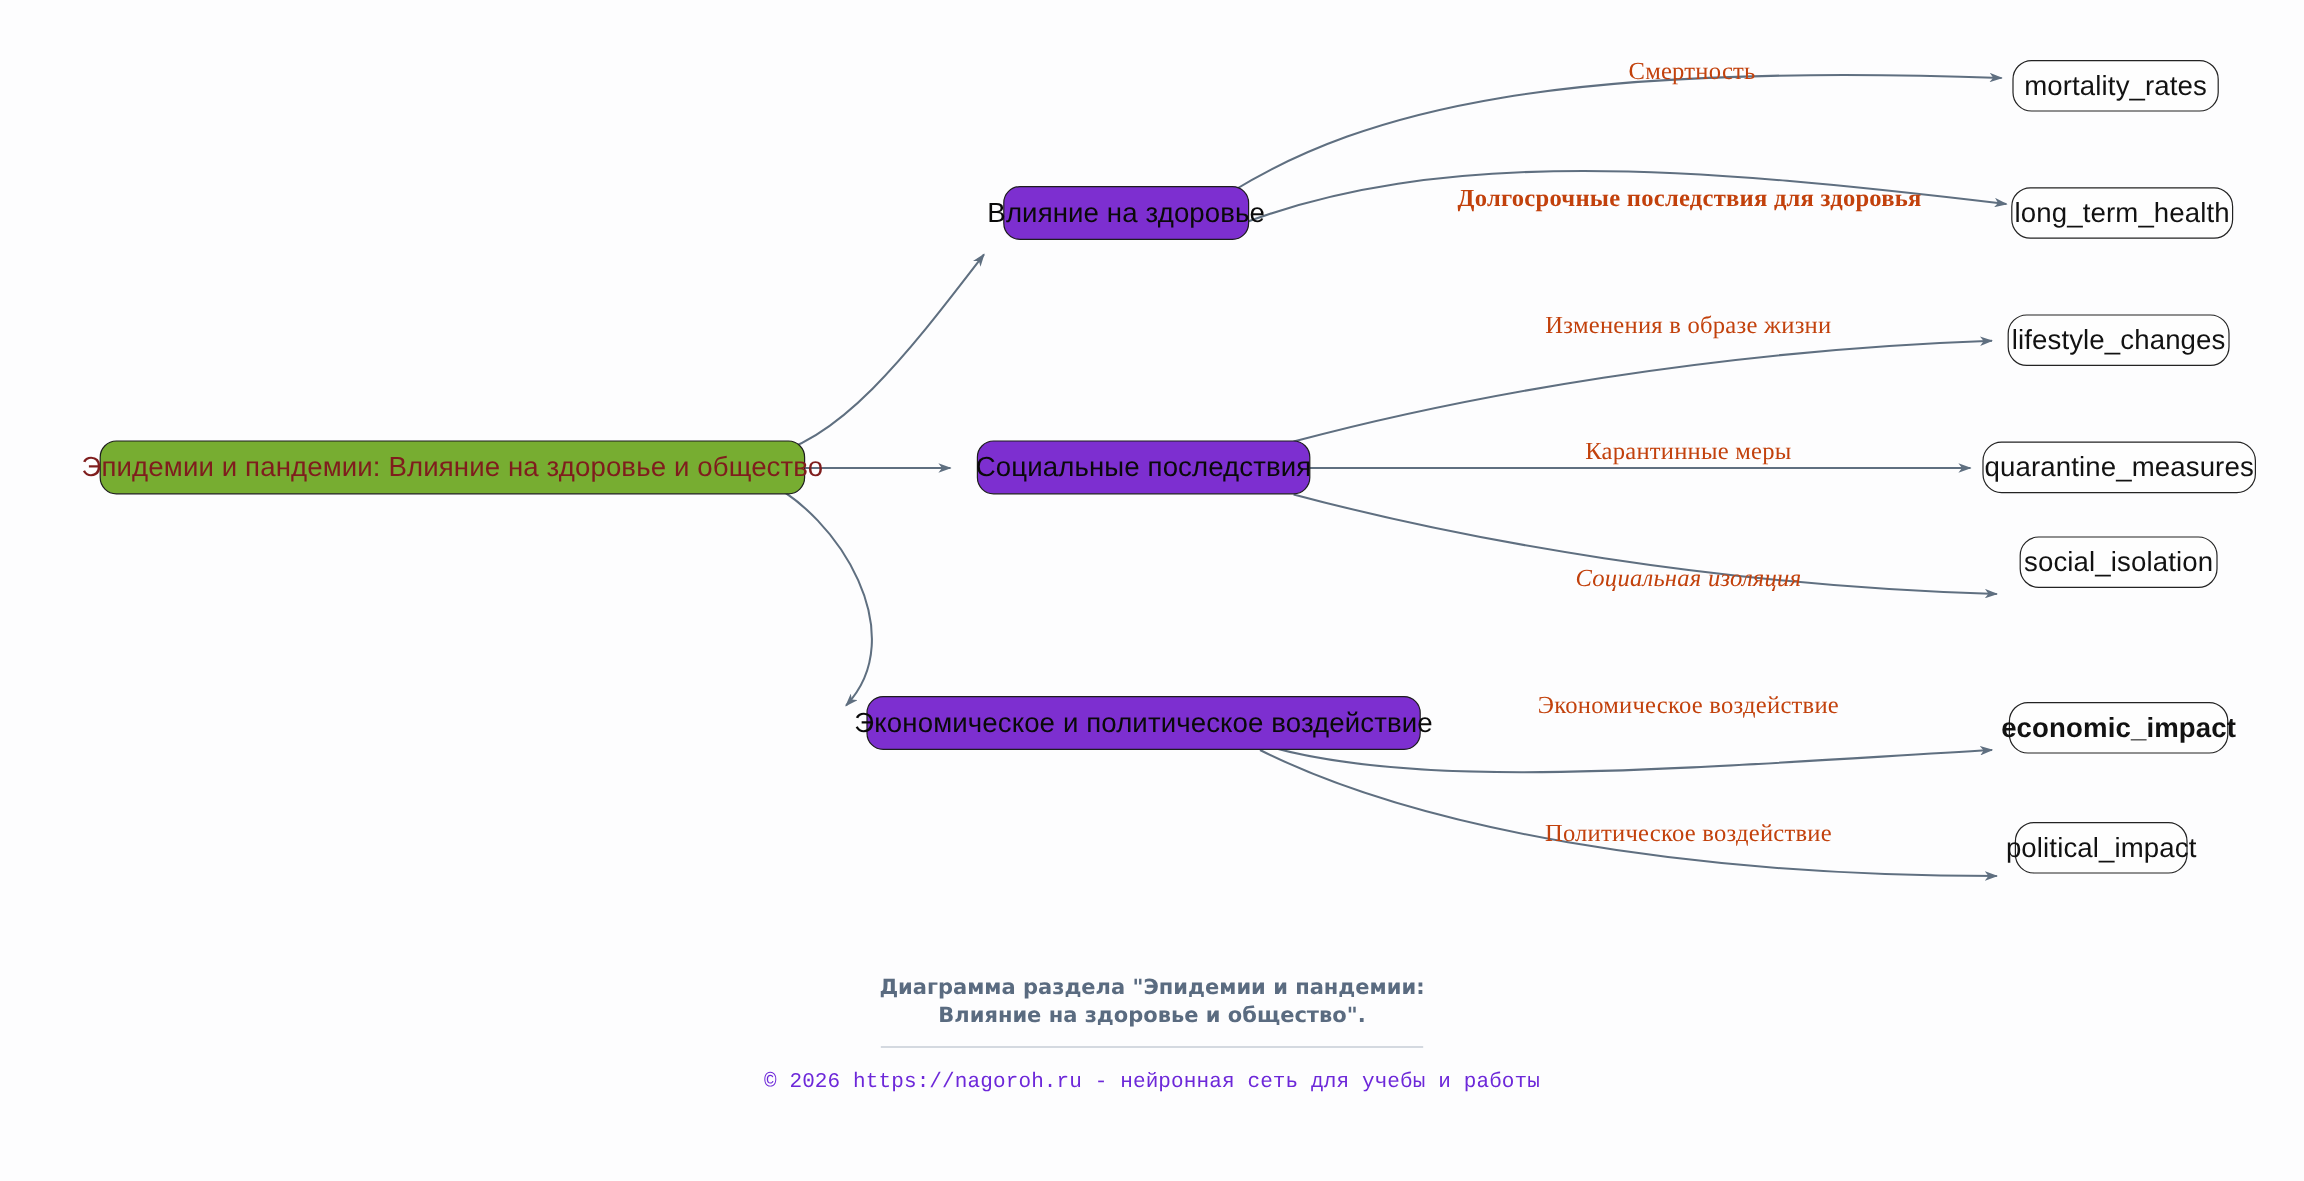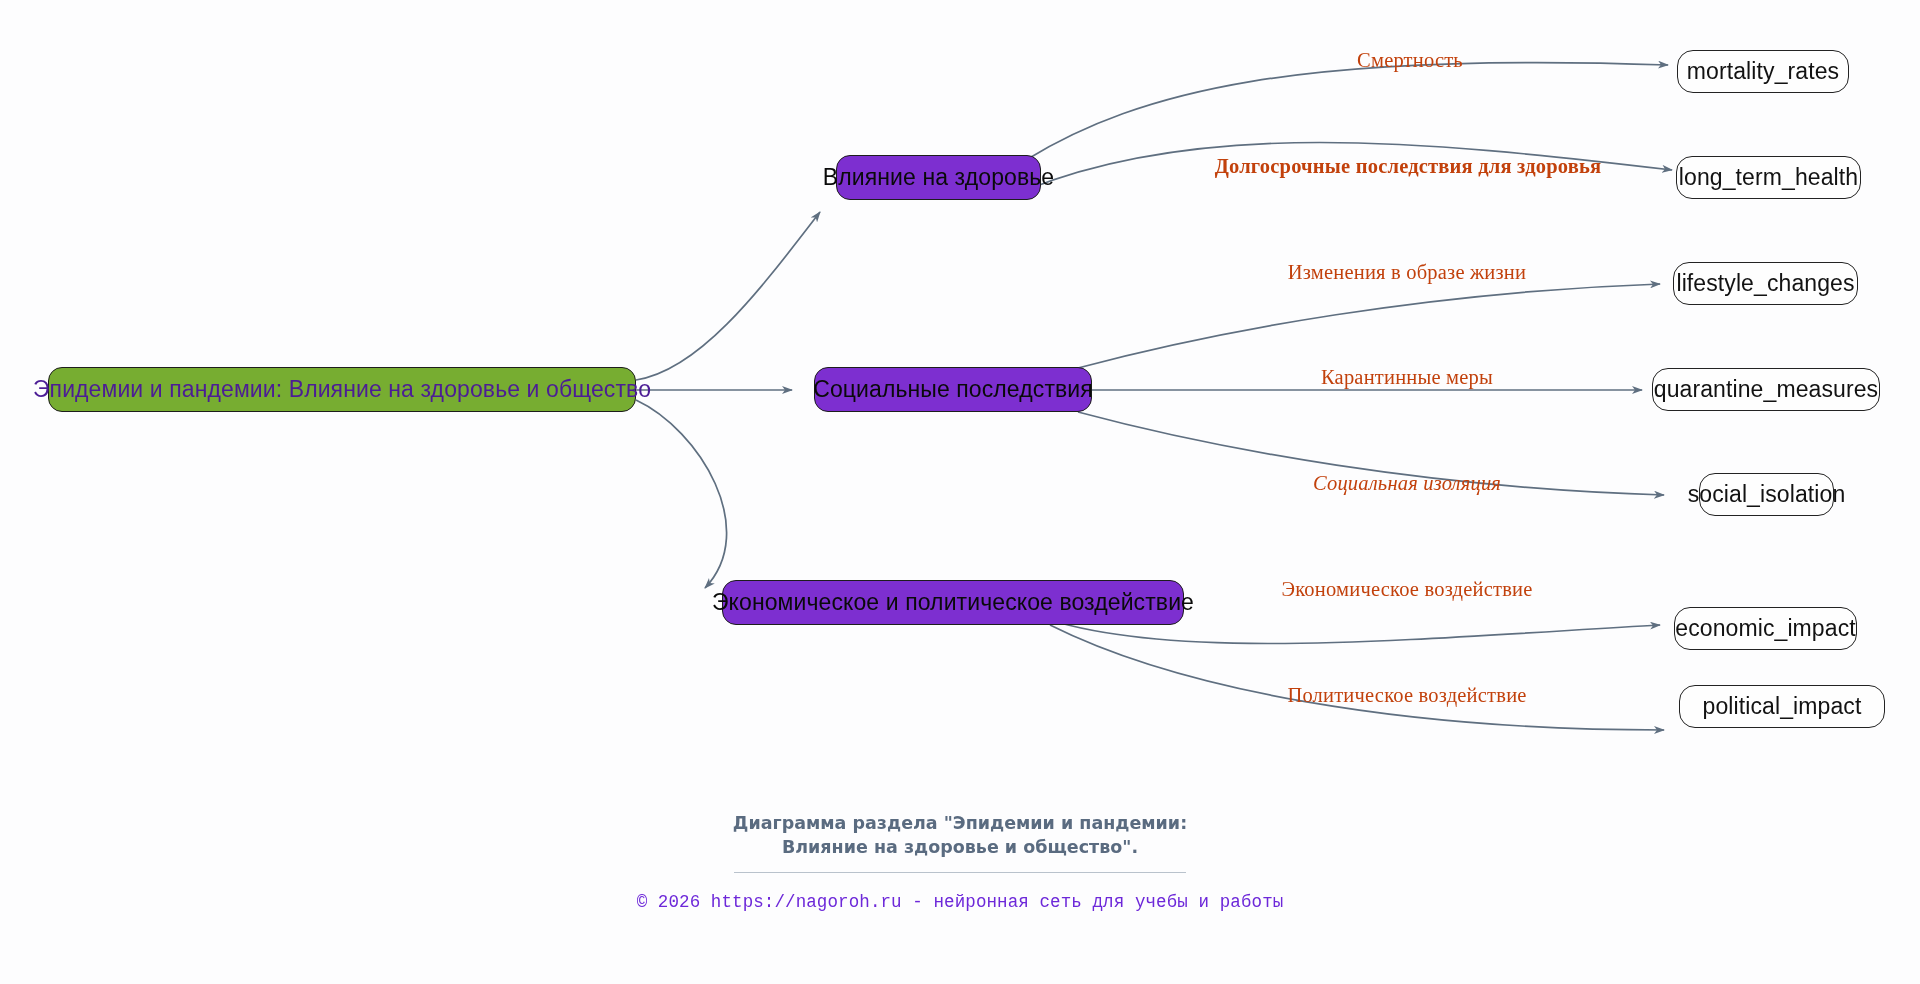--- a/index.html
+++ b/index.html
@@ -33,21 +33,22 @@
     border-radius: 14px;
     white-space: nowrap;
     font-family: "Liberation Sans", sans-serif;
     font-size: 23px;
     line-height: 1;
     letter-spacing: 0.1px;
   }
   .node-root {
     background: #77ad31;
     border: 1.6px solid #1d1d1d;
-    color: #4c1d95;
+    color: #7f1d1d;
+    margin-left: 35px;
   }
   .node-branch {
     background: #7d2fd0;
     border: 1.6px solid #1d1d1d;
     color: #0a0a0a;
     margin-left: 14px;
   }
   .node-leaf {
     background: #fefefe;
     border: 1.6px solid #232323;
@@ -144,29 +145,29 @@
   </div>
 
   <div class="node node-leaf" style="left:1673px; top:262px; width:185px; height:43px;">
     <span>lifestyle_changes</span>
   </div>
 
   <div class="node node-leaf" style="left:1652px; top:368px; width:228px; height:43px;">
     <span>quarantine_measures</span>
   </div>
 
-  <div class="node node-leaf" style="left:1683px; top:473px; width:135px; height:43px;margin-left:16px;">
+  <div class="node node-leaf" style="left:1683px; top:447px; width:165px; height:43px;">
     <span>social_isolation</span>
   </div>
 
-  <div class="node node-leaf" style="left:1674px; top:607px; width:183px; height:43px;">
+  <div class="node node-leaf" style="left:1674px; top:585px; width:183px; height:43px;font-weight:bold;">
     <span>economic_impact</span>
   </div>
 
-  <div class="node node-leaf" style="left:1679px; top:685px; width:206px; height:43px;">
+  <div class="node node-leaf" style="left:1679px; top:685px; width:144px; height:43px;">
     <span>political_impact</span>
   </div>
 
   <div class="edge-label" style="left:1410px; top:60px;">Смертность</div>
 
   <div class="edge-label" style="left:1408px; top:166px;font-weight:bold;">Долгосрочные последствия для здоровья</div>
 
   <div class="edge-label" style="left:1407px; top:272px;">Изменения в образе жизни</div>
 
   <div class="edge-label" style="left:1407px; top:377px;">Карантинные меры</div>

